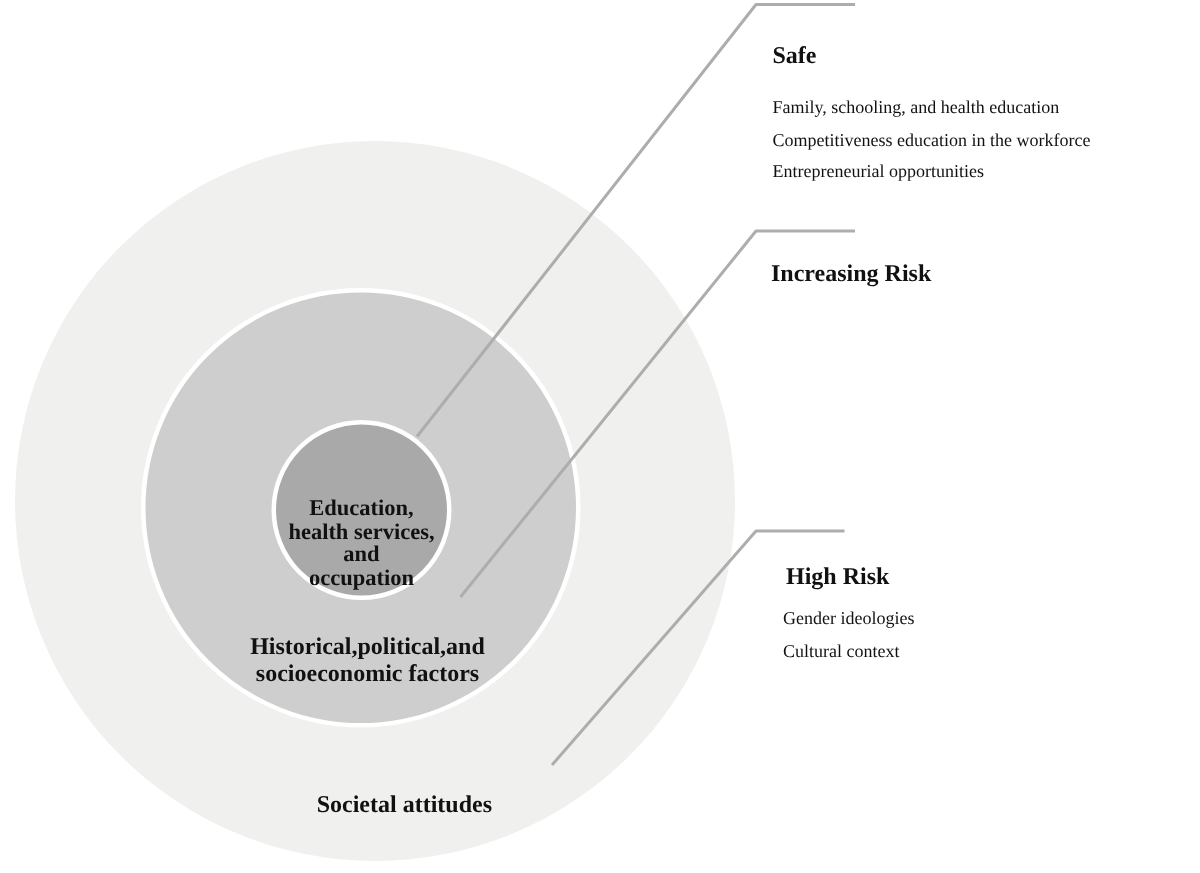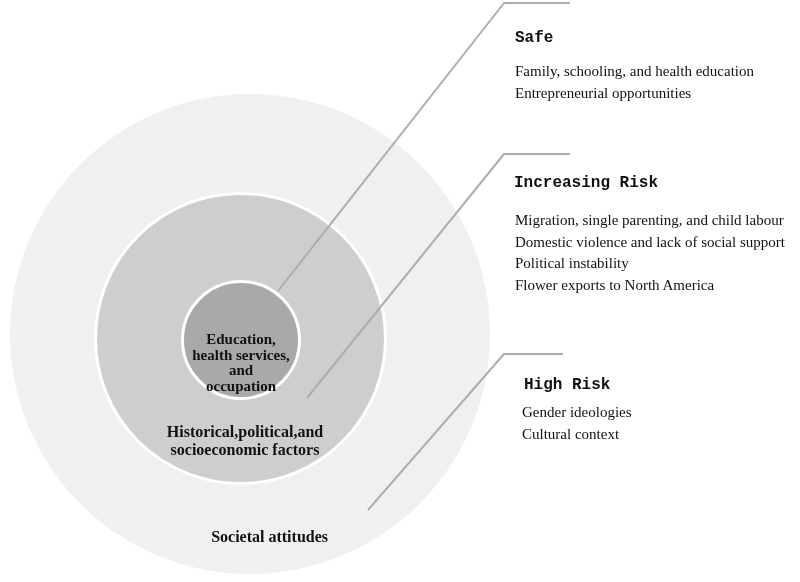--- a/index.html
+++ b/index.html
@@ -47,25 +47,24 @@
     position: absolute; left: 0; top: 0; width: 800px; height: 582px;
   }
   .leaders polyline {
     fill: none; stroke: #adadad; stroke-width: 2; stroke-linejoin: round;
   }
   .section-heading {
     position: absolute;
     font-weight: bold;
     font-size: 16px; line-height: 18px;
     white-space: nowrap;
-    font-family: Liberation Mono, monospace;
   }
   .section-items { position: absolute; }
   .section-items .item {
-    font-size: 15px;
+    font-size: 12px;
     line-height: 21.7px;
     white-space: nowrap;
   }
   .h-safe  { left: 515px; top: 29px; }
   .i-safe  { left: 515px; top: 61px; }
   .h-increasing { left: 514px; top: 174px; text-align: right; }
   .i-increasing { left: 515px; top: 210px; }
   .h-high  { left: 524px; top: 376px; }
   .i-high  { left: 522px; top: 402px; }
 </style>
@@ -88,30 +87,25 @@
 
   <svg class="leaders" viewBox="0 0 800 582" aria-hidden="true">
     <polyline points="278,291 504,3 570,3"></polyline>
     <polyline points="307,398 504,154 570,154"></polyline>
     <polyline points="368,510 504,354 563,354"></polyline>
   </svg>
 
   <div class="section-heading h-safe">Safe</div>
   <div class="section-items i-safe">
     <div class="item">Family, schooling, and health education</div>
+    <div class="item">Competitiveness education in the workforce</div>
     <div class="item">Entrepreneurial opportunities</div>
   </div>
 
   <div class="section-heading h-increasing">Increasing Risk</div>
-  <div class="section-items i-increasing">
-    <div class="item">Migration, single parenting, and child labour</div>
-    <div class="item">Domestic violence and lack of social support</div>
-    <div class="item">Political instability</div>
-    <div class="item">Flower exports to North America</div>
-  </div>
 
   <div class="section-heading h-high">High Risk</div>
   <div class="section-items i-high">
     <div class="item">Gender ideologies</div>
     <div class="item">Cultural context</div>
   </div>
 
 </div>
 
 </body></html>

